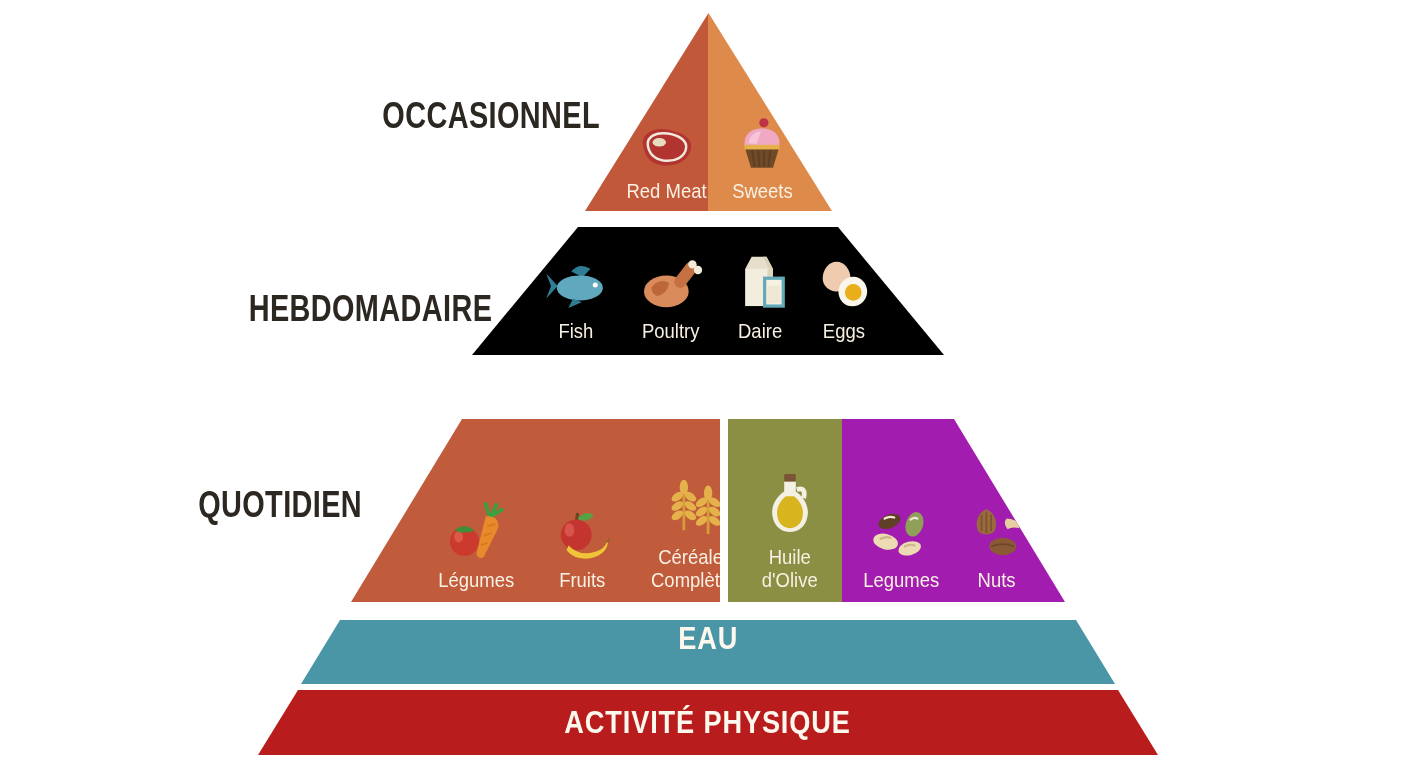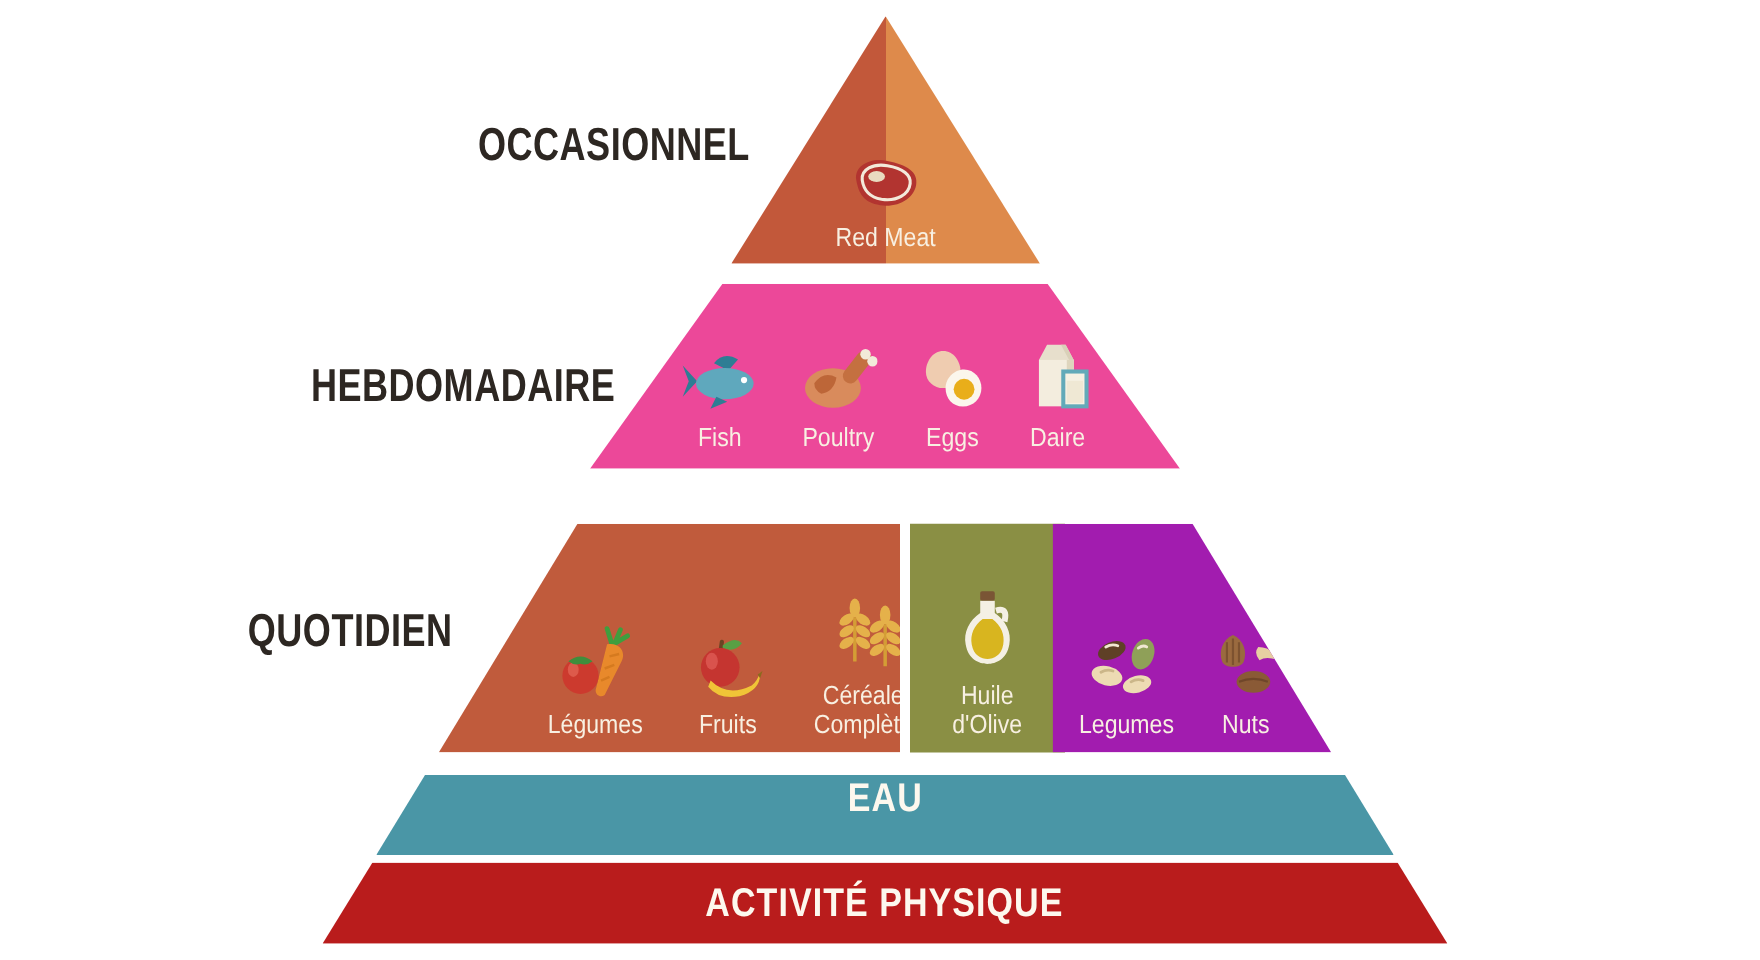--- a/index.html
+++ b/index.html
@@ -15,21 +15,21 @@
   #lbl-occasionnel{right:808px;top:95px;}
   #lbl-hebdomadaire{right:916px;top:288px;}
   #lbl-quotidien{right:1046px;top:484px;}
 
   #level-occasionnel{
     left:585px;top:13px;width:247px;height:198px;
     clip-path:polygon(50% 0,100% 100%,0 100%);
     background:linear-gradient(90deg,#c2583a 50%,#de8a4b 50%);
   }
   #level-hebdomadaire{
-    left:470px;top:227px;width:476px;height:148px;background:#ec4899;
+    left:470px;top:227px;width:476px;height:128px;background:#000000;
     clip-path:polygon(108px 0,368px 0,474px 100%,2px 100%);
   }
   #q-left{
     left:345px;top:419px;width:375px;height:183px;background:#c05b3c;
     clip-path:polygon(117px 0,100% 0,100% 100%,6px 100%);
   }
   #q-mid{left:728px;top:419px;width:124px;height:183px;background:#8a8f44;}
   #q-right{
     left:842px;top:419px;width:229px;height:183px;background:#a21caf;
     clip-path:polygon(0 0,112px 0,223px 100%,0 100%);
@@ -77,20 +77,33 @@
       <div class="item">
         <span>
           <svg width="62" height="46" viewBox="0 0 64 48">
             <path d="M8 22 C6 10 20 3 34 6 C50 9 60 15 58 26 C56 37 44 45 28 43 C14 41 10 33 8 22 Z" fill="#b23430"></path>
             <path d="M13 22 C12 13 22 8 34 10 C47 12 54 18 53 25 C52 34 42 40 29 38 C18 36 14 29 13 22 Z" fill="none" stroke="#f3e9da" stroke-width="2.6"></path>
             <ellipse cx="25" cy="19" rx="7" ry="4.5" fill="#e9dbc0"></ellipse>
           </svg>
         </span>
         <span class="item-label">Red Meat</span>
       </div>
+      <div class="item">
+        <span>
+          <svg width="46" height="54" viewBox="0 0 50 58">
+            <circle cx="27" cy="7" r="5" fill="#bf3349"></circle>
+            <path d="M6 32 Q5 14 25 13 Q45 14 44 32 Z" fill="#f0a9c3"></path>
+            <path d="M10 29 Q12 18 24 16 L19 30 Z" fill="#f6c6d8"></path>
+            <rect x="6" y="31" width="38" height="5" fill="#e5b14a"></rect>
+            <path d="M7 36 L43 36 L37 56 L13 56 Z" fill="#6f4a28"></path>
+            <path d="M14 37 L17 55 M21 37 L22 55 M27 37 L27 55 M34 37 L32 55" stroke="#5d3c1f" stroke-width="1.8"></path>
+          </svg>
+        </span>
+        <span class="item-label">Sweets</span>
+      </div>
     </div>
   </div>
 
   <div class="level" id="level-hebdomadaire">
     <div class="items">
       <div class="item">
         <span>
           <svg width="64" height="50" viewBox="0 0 66 52">
             <path d="M14 27 L2 14 L7 27 L2 40 Z" fill="#2e7d94"></path>
             <path d="M28 12 Q36 2 48 9 L40 18 Z" fill="#2e7d94"></path>
@@ -110,40 +123,40 @@
                 <rect x="41" y="4" width="13" height="32" rx="6.5" fill="#c47040"></rect>
               </g>
             <circle cx="56" cy="9" r="4.5" fill="#f2ead9"></circle>
             <circle cx="62" cy="15" r="4.5" fill="#f2ead9"></circle>
           </svg>
         </span>
         <span class="item-label">Poultry</span>
       </div>
       <div class="item">
         <span>
-          <svg width="56" height="50" viewBox="0 0 60 54">
-            <path d="M22 2 C31 2 37 11 37 20 C37 28 30 34 22 34 C14 34 7 28 7 20 C7 11 13 2 22 2 Z" fill="#efccb0"></path>
-            <path d="M40 18 C49 18 55 26 55 34 C55 43 48 50 39 50 C30 50 24 43 24 34 C24 26 31 18 40 18 Z" fill="#fbf6ec"></path>
-            <circle cx="40" cy="35" r="9" fill="#e9ae1a"></circle>
-          </svg>
-        </span>
-        <span class="item-label">Eggs</span>
-      </div>
-      <div class="item">
-        <span>
           <svg width="52" height="58" viewBox="0 0 56 62">
             <path d="M12 18 L19 5 L35 5 L42 18 Z" fill="#e7dfcc"></path>
             <path d="M31 5 L35 5 L42 18 L38 18 Z" fill="#d9d0b8"></path>
             <rect x="12" y="18" width="30" height="40" fill="#f3edde"></rect>
             <rect x="36" y="18" width="6" height="40" fill="#ded5bd"></rect>
             <rect x="33" y="28" width="20" height="30" fill="#f6f1e3" stroke="#62aab9" stroke-width="3.5"></rect>
             <rect x="36" y="36" width="14" height="19" fill="#efe8d4"></rect>
           </svg>
         </span>
         <span class="item-label">Daire</span>
+      </div>
+      <div class="item">
+        <span>
+          <svg width="56" height="50" viewBox="0 0 60 54">
+            <path d="M22 2 C31 2 37 11 37 20 C37 28 30 34 22 34 C14 34 7 28 7 20 C7 11 13 2 22 2 Z" fill="#efccb0"></path>
+            <path d="M40 18 C49 18 55 26 55 34 C55 43 48 50 39 50 C30 50 24 43 24 34 C24 26 31 18 40 18 Z" fill="#fbf6ec"></path>
+            <circle cx="40" cy="35" r="9" fill="#e9ae1a"></circle>
+          </svg>
+        </span>
+        <span class="item-label">Eggs</span>
       </div>
     </div>
   </div>
 
   <div class="level" id="q-left">
     <div class="items">
       <div class="item">
         <span>
           <svg width="62" height="58" viewBox="0 0 64 60">
             <path d="M46 16 L42 3 M48 16 L53 4 M47 16 L59 9" stroke="#3f9e3e" stroke-width="4" stroke-linecap="round" fill="none"></path>

